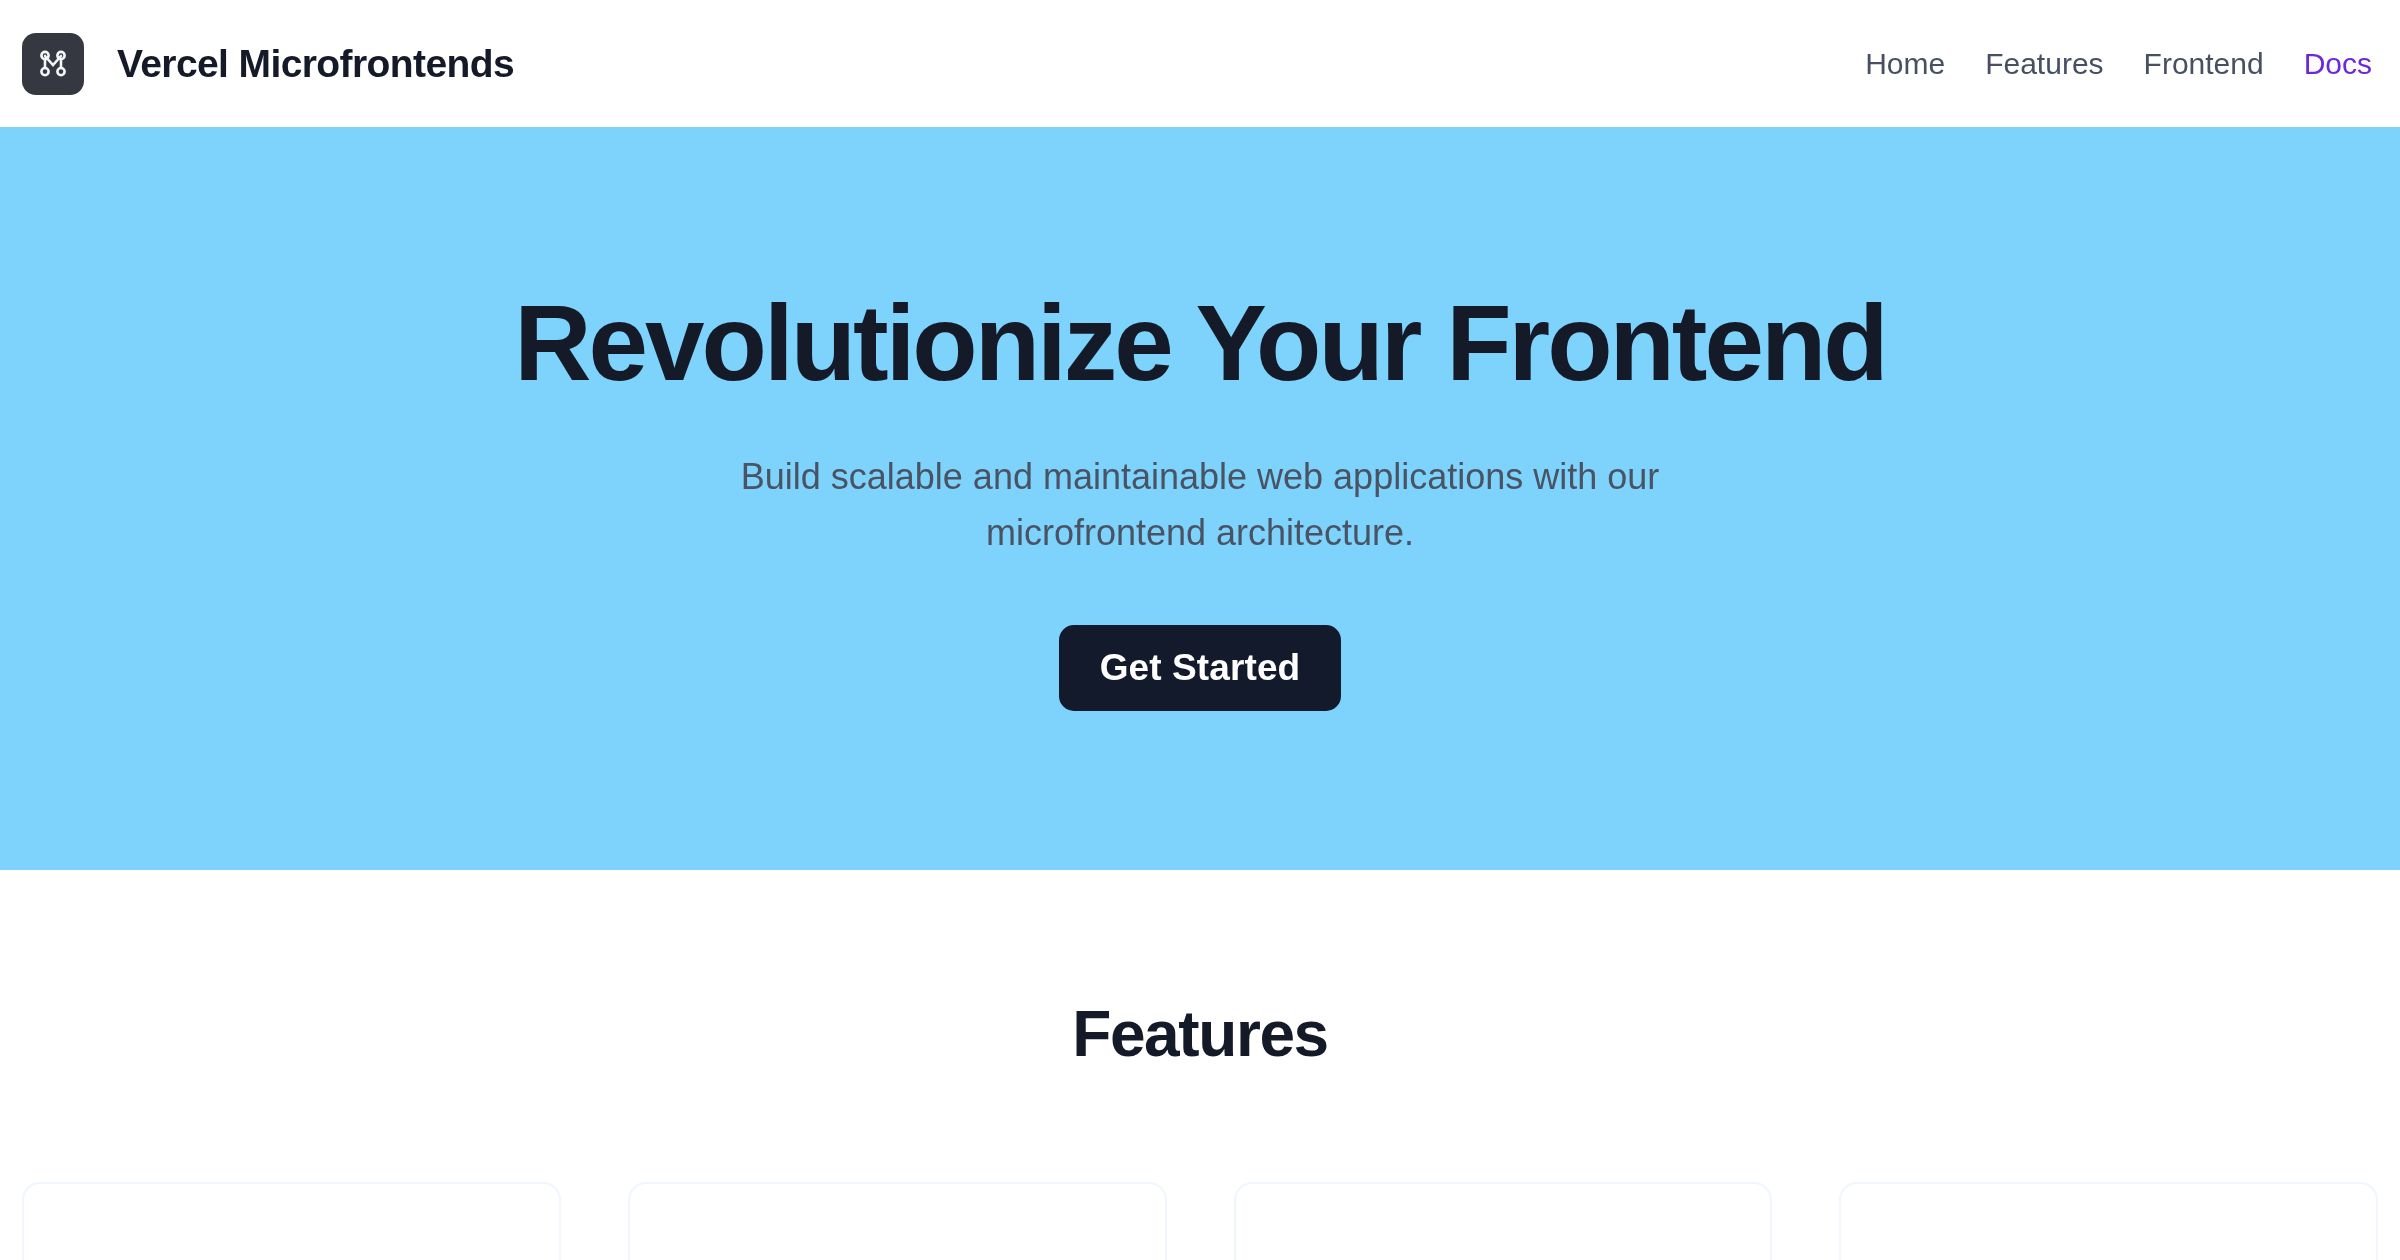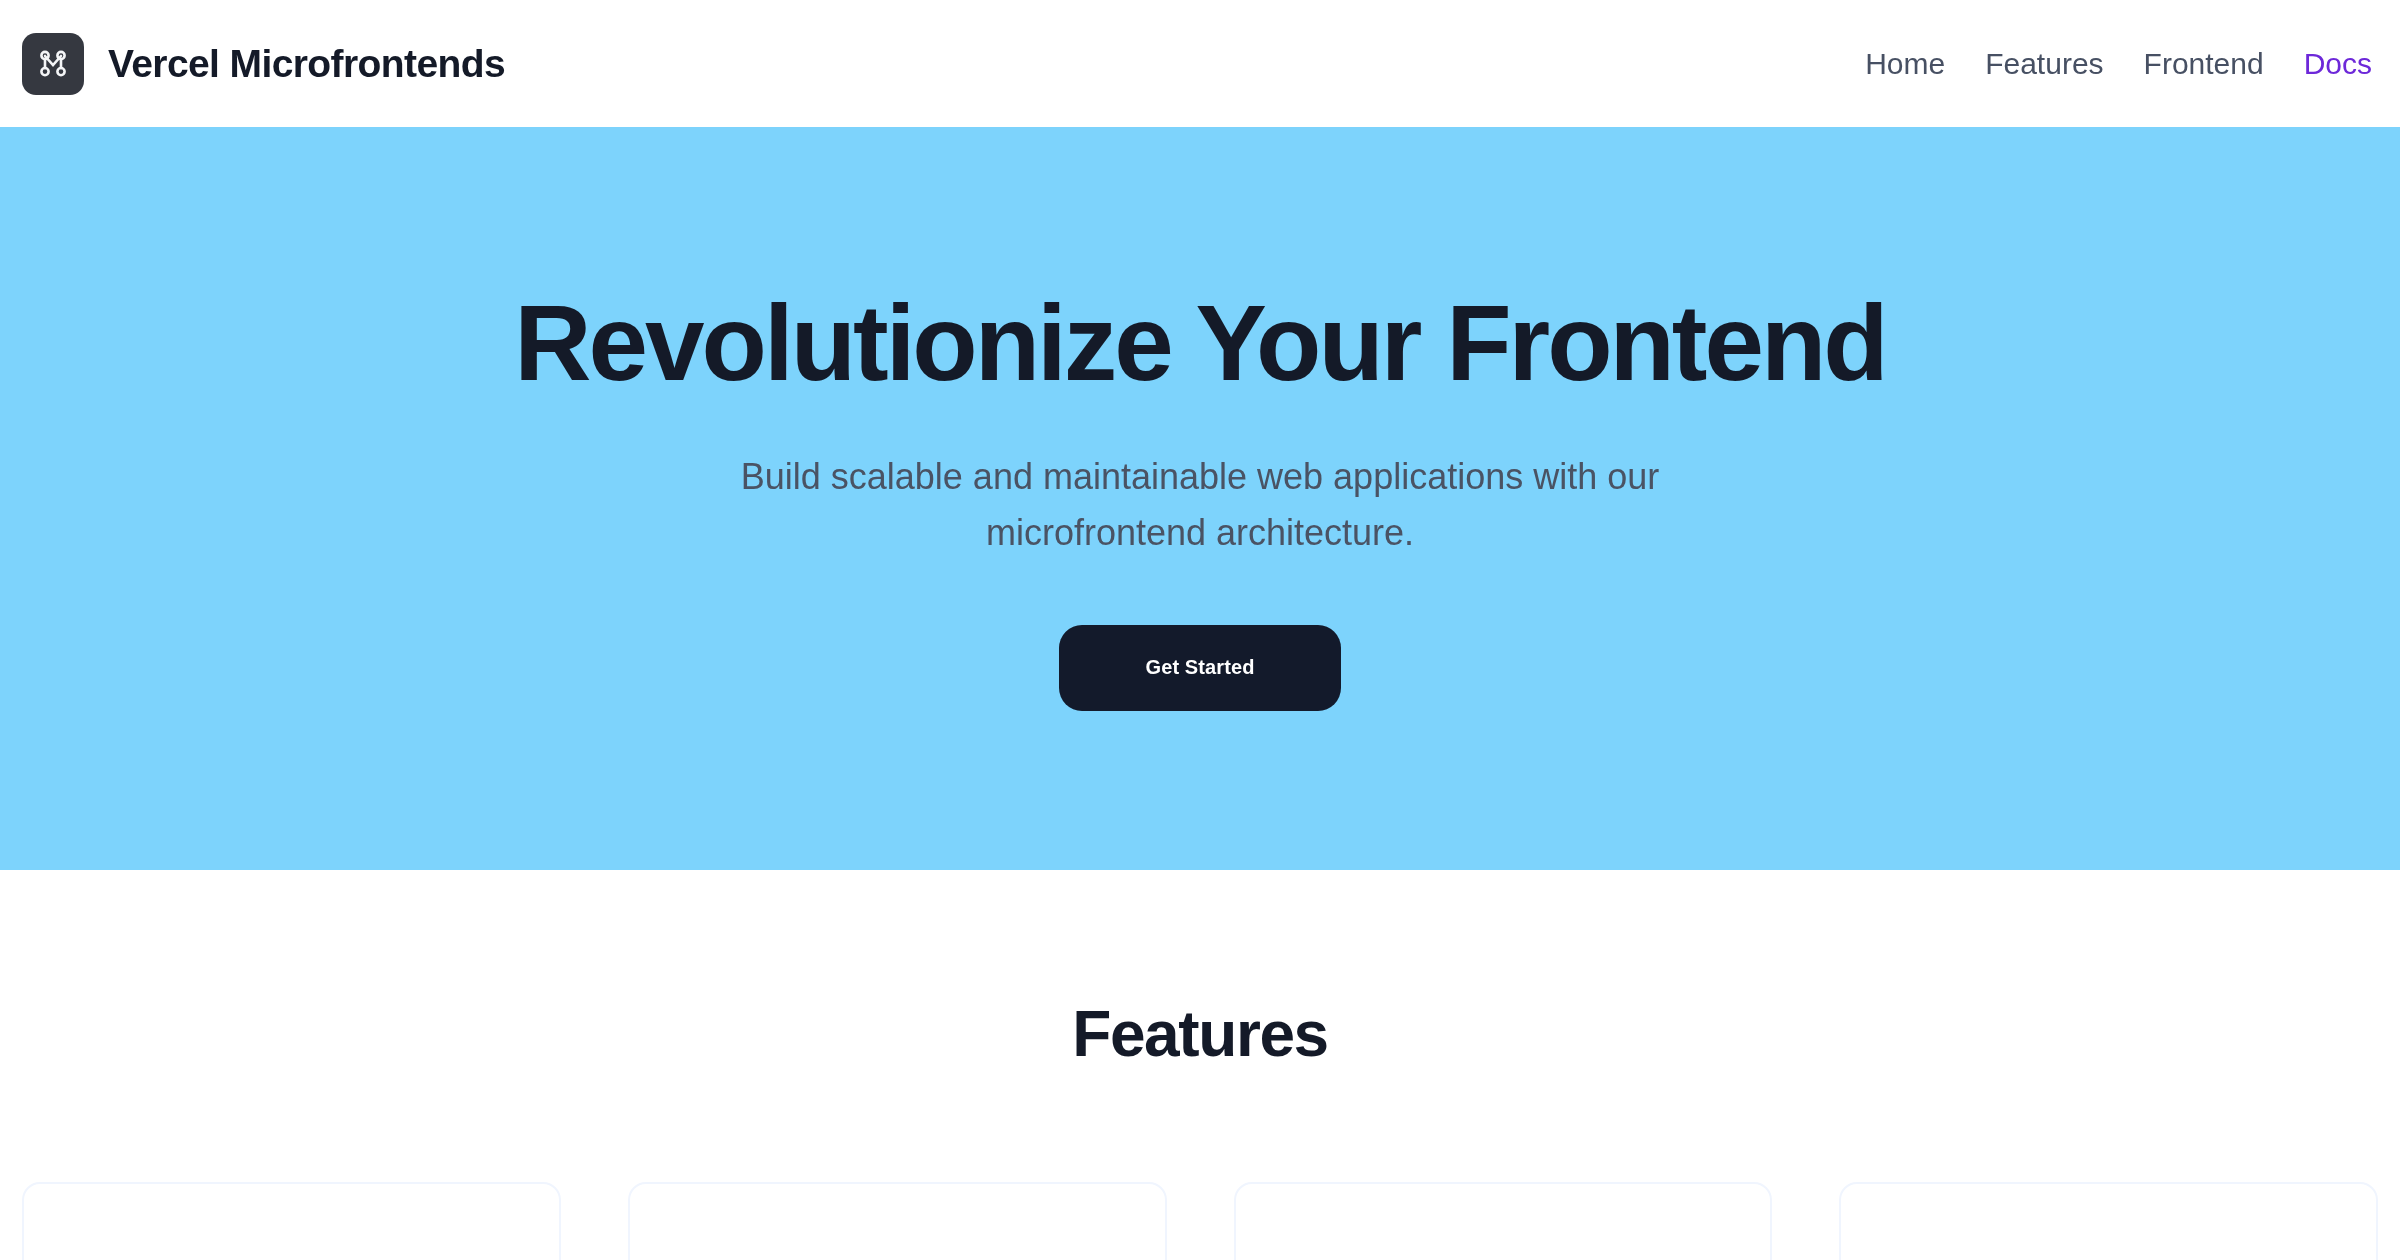--- a/index.html
+++ b/index.html
@@ -27,21 +27,21 @@
     background: #ffffff;
     display: flex;
     align-items: center;
     justify-content: space-between;
     padding: 0 28px 0 22px;
   }
 
   .brand {
     display: flex;
     align-items: center;
-    gap: 24px;
+    gap: 33px;
     text-decoration: none;
   }
 
   .brand-logo {
     width: 62px;
     height: 62px;
     border-radius: 14px;
     background: #353840;
     display: flex;
     align-items: center;
@@ -105,23 +105,23 @@
   .hero-cta-wrap {
     margin-top: 64px;
     display: flex;
     justify-content: center;
   }
 
   .cta-button {
     background: #131a2b;
     color: #ffffff;
     border: none;
-    border-radius: 23px;
+    border-radius: 15px;
     font-family: "Liberation Sans", sans-serif;
-    font-size: 20px;
+    font-size: 37px;
     font-weight: bold;
     padding: 0 40px;
     height: 86px;
     min-width: 282px;
     cursor: pointer;
     letter-spacing: 0.1px;
   }
 
   
   .features {

